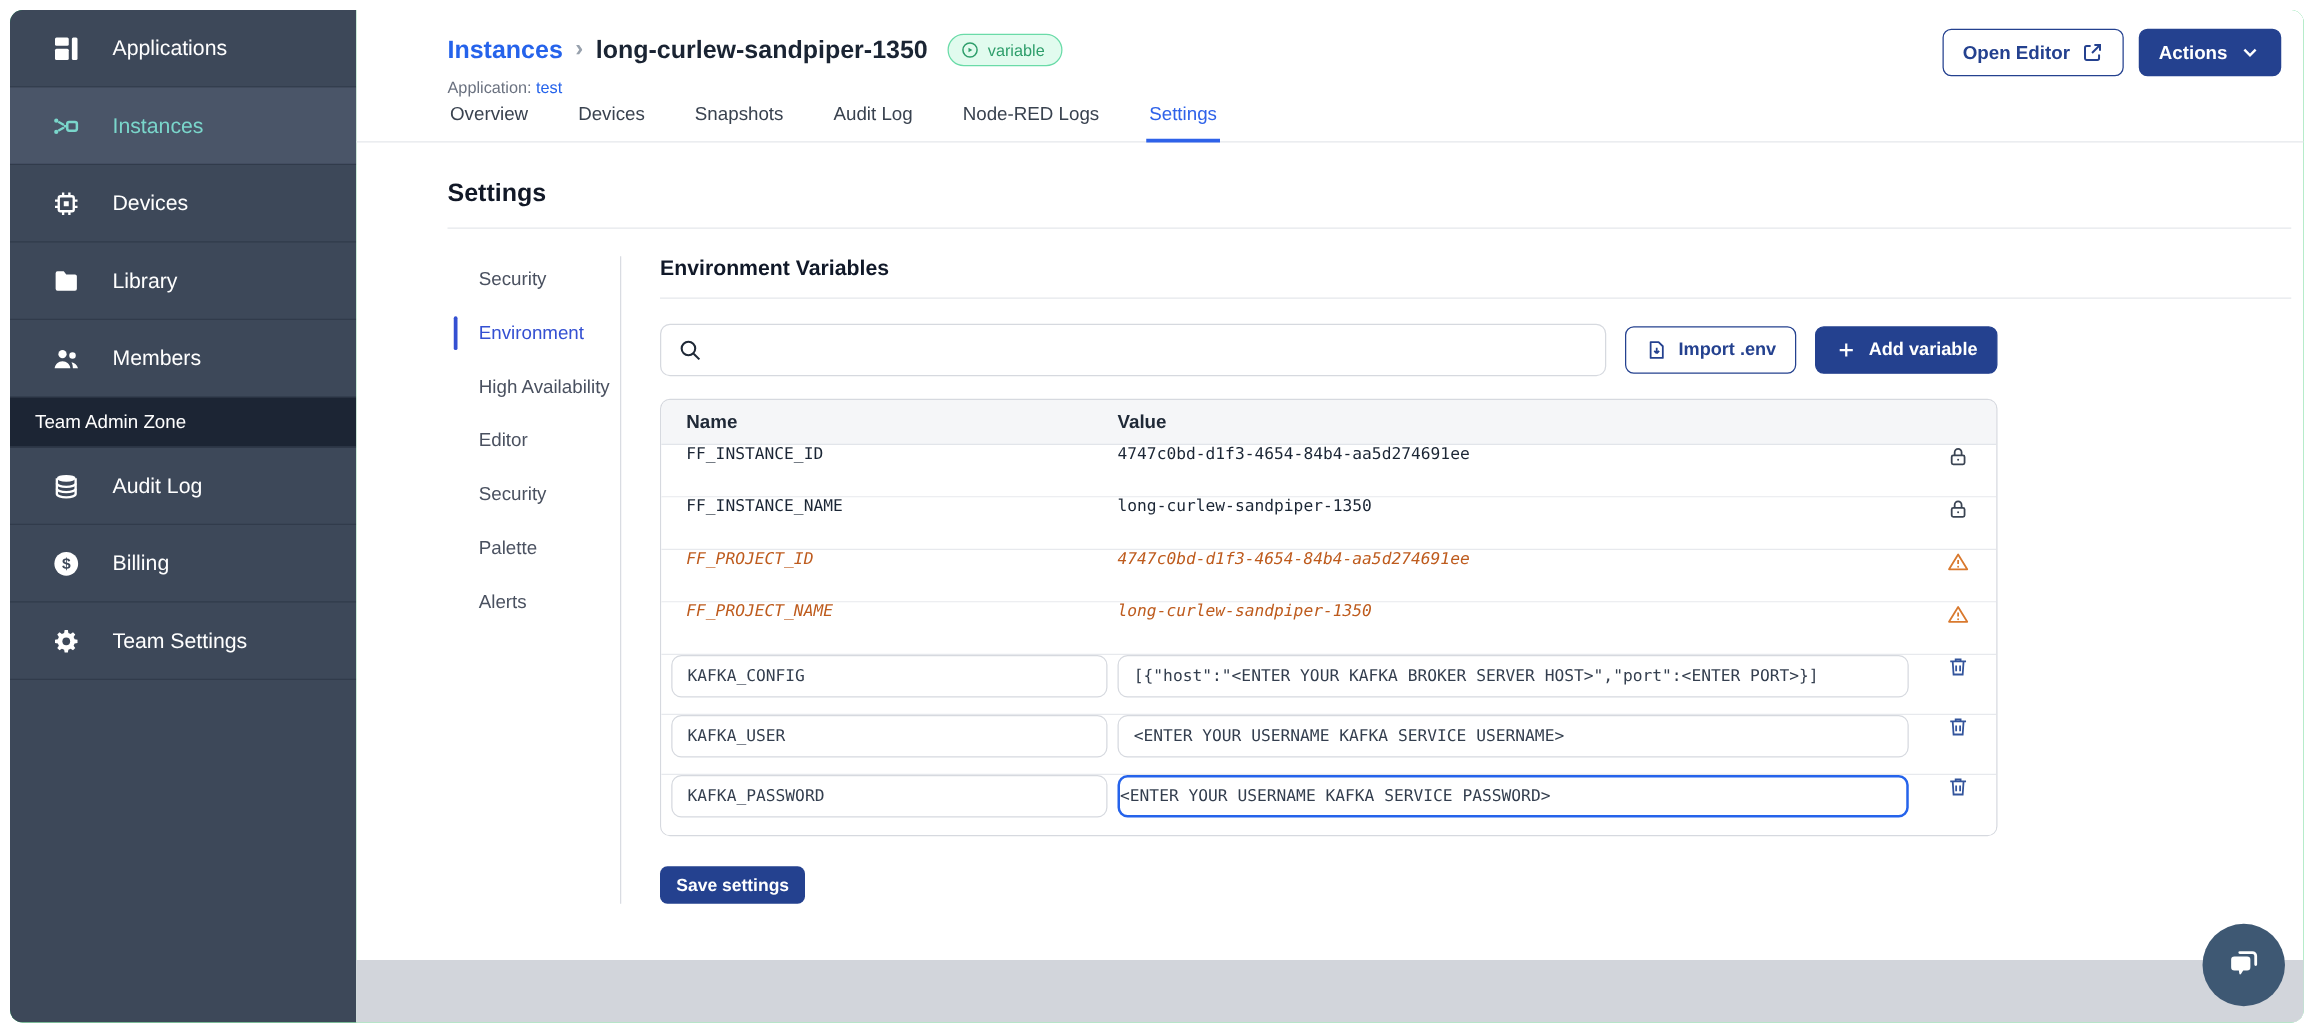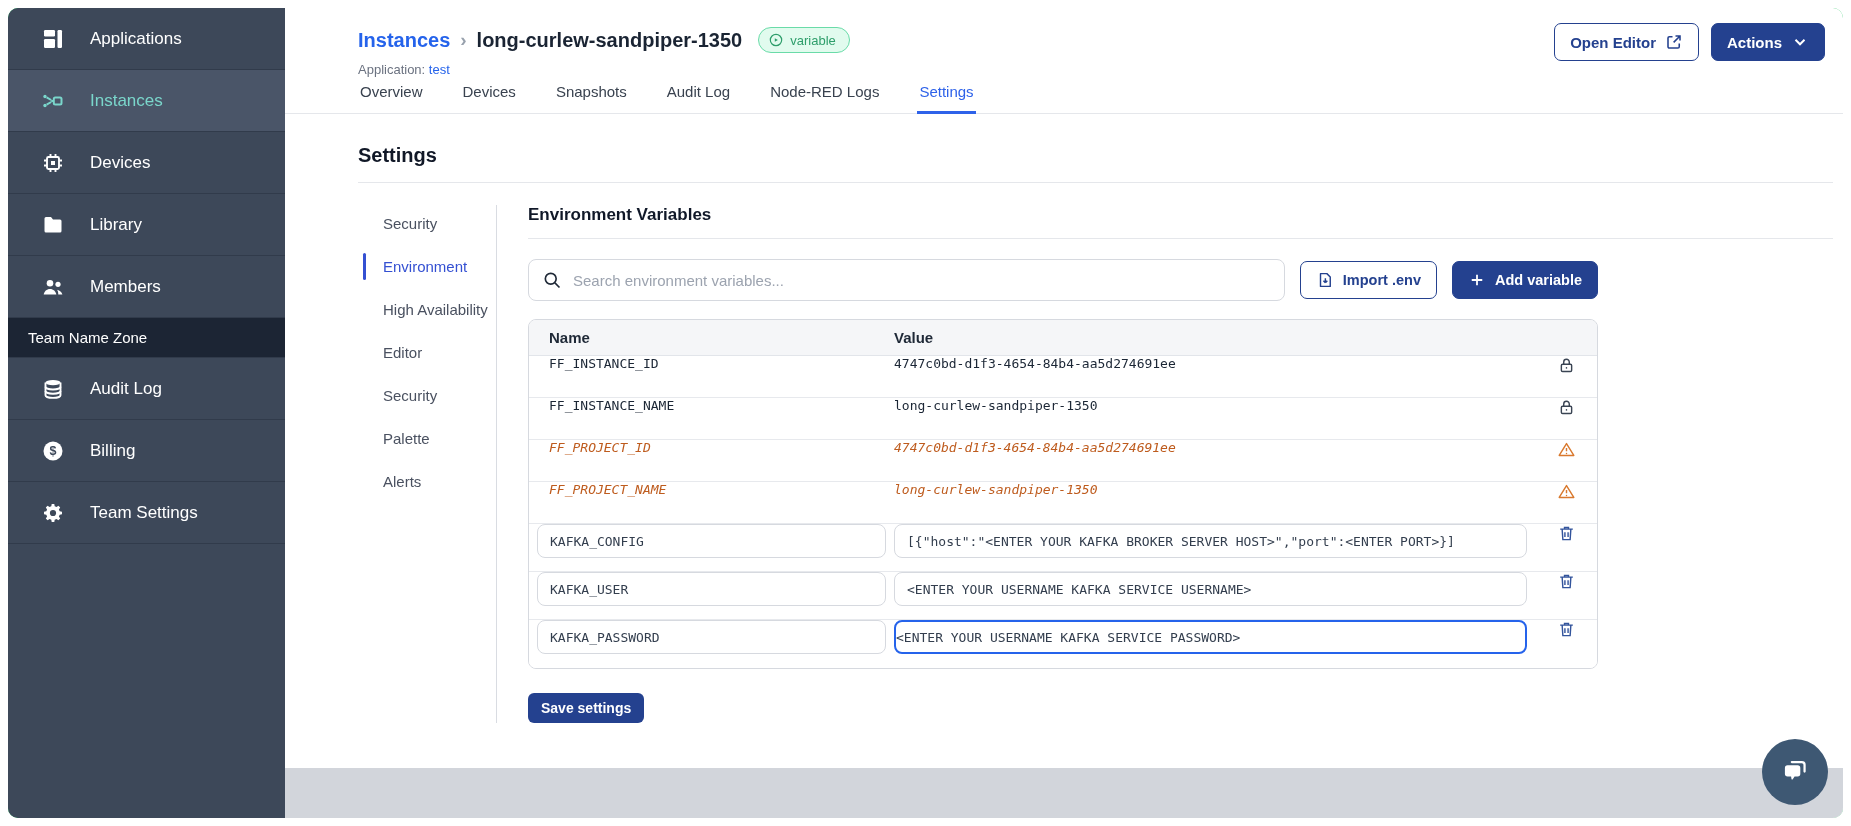--- a/index.html
+++ b/index.html
@@ -152,21 +152,21 @@
               <svg viewBox="0 0 24 24" fill="currentColor">
                 <circle cx="9" cy="8.3" r="3.3"></circle>
                 <path d="M2.7 19.5c.4-3.2 3-5.6 6.3-5.6s5.9 2.4 6.3 5.6z"></path>
                 <circle cx="17" cy="9.3" r="2.6"></circle>
                 <path d="M16.2 14.7a7 7 0 0 1 5.2 4.8h-4.1a8.6 8.6 0 0 0-1.1-4.8z"></path>
               </svg>
             </span>
             <span>Members</span>
           </div>
         </div>
-      <div class="admin-label">Team Name Zone</div>
+      <div class="admin-label">Team Admin Zone</div>
       <div id="sidebar-admin">
           <div class="side-item">
             <span class="ic">
               <svg viewBox="0 0 24 24" fill="none" stroke="currentColor" stroke-width="1.9">
                 <ellipse cx="12" cy="5.6" rx="7.5" ry="2.7" fill="currentColor" stroke="none"></ellipse>
                 <path d="M4.5 5.6v4.2c0 1.5 3.4 2.7 7.5 2.7s7.5-1.2 7.5-2.7V5.6"></path>
                 <path d="M4.5 9.8V14c0 1.5 3.4 2.7 7.5 2.7s7.5-1.2 7.5-2.7V9.8"></path>
                 <path d="M4.5 14v4.2c0 1.5 3.4 2.7 7.5 2.7s7.5-1.2 7.5-2.7V14"></path>
               </svg>
             </span>
@@ -261,21 +261,20 @@
           <h3 class="sec-title">Environment Variables</h3>
 
           <div class="toolbar">
             <div class="search">
               <span class="ic">
                 <svg viewBox="0 0 24 24" fill="none" stroke="currentColor" stroke-width="2">
                     <circle cx="10.5" cy="10.5" r="6.5"></circle>
                     <path d="M15.5 15.5 21 21"></path>
                   </svg>
               </span>
-              <input type="text" placeholder="Search environment variables..." style="">
             </div>
             <button class="btn small">
               <span class="ic">
                 <svg viewBox="0 0 24 24" fill="none" stroke="currentColor" stroke-width="1.9">
                     <path d="M6 3.5h8.5L19 8v12.5H6z" stroke-linejoin="round"></path>
                     <path d="M12.5 9.5v6M12.5 15.5l-2.6-2.6M12.5 15.5l2.6-2.6"></path>
                   </svg>
               </span>
               <span>Import .env</span>
             </button>

